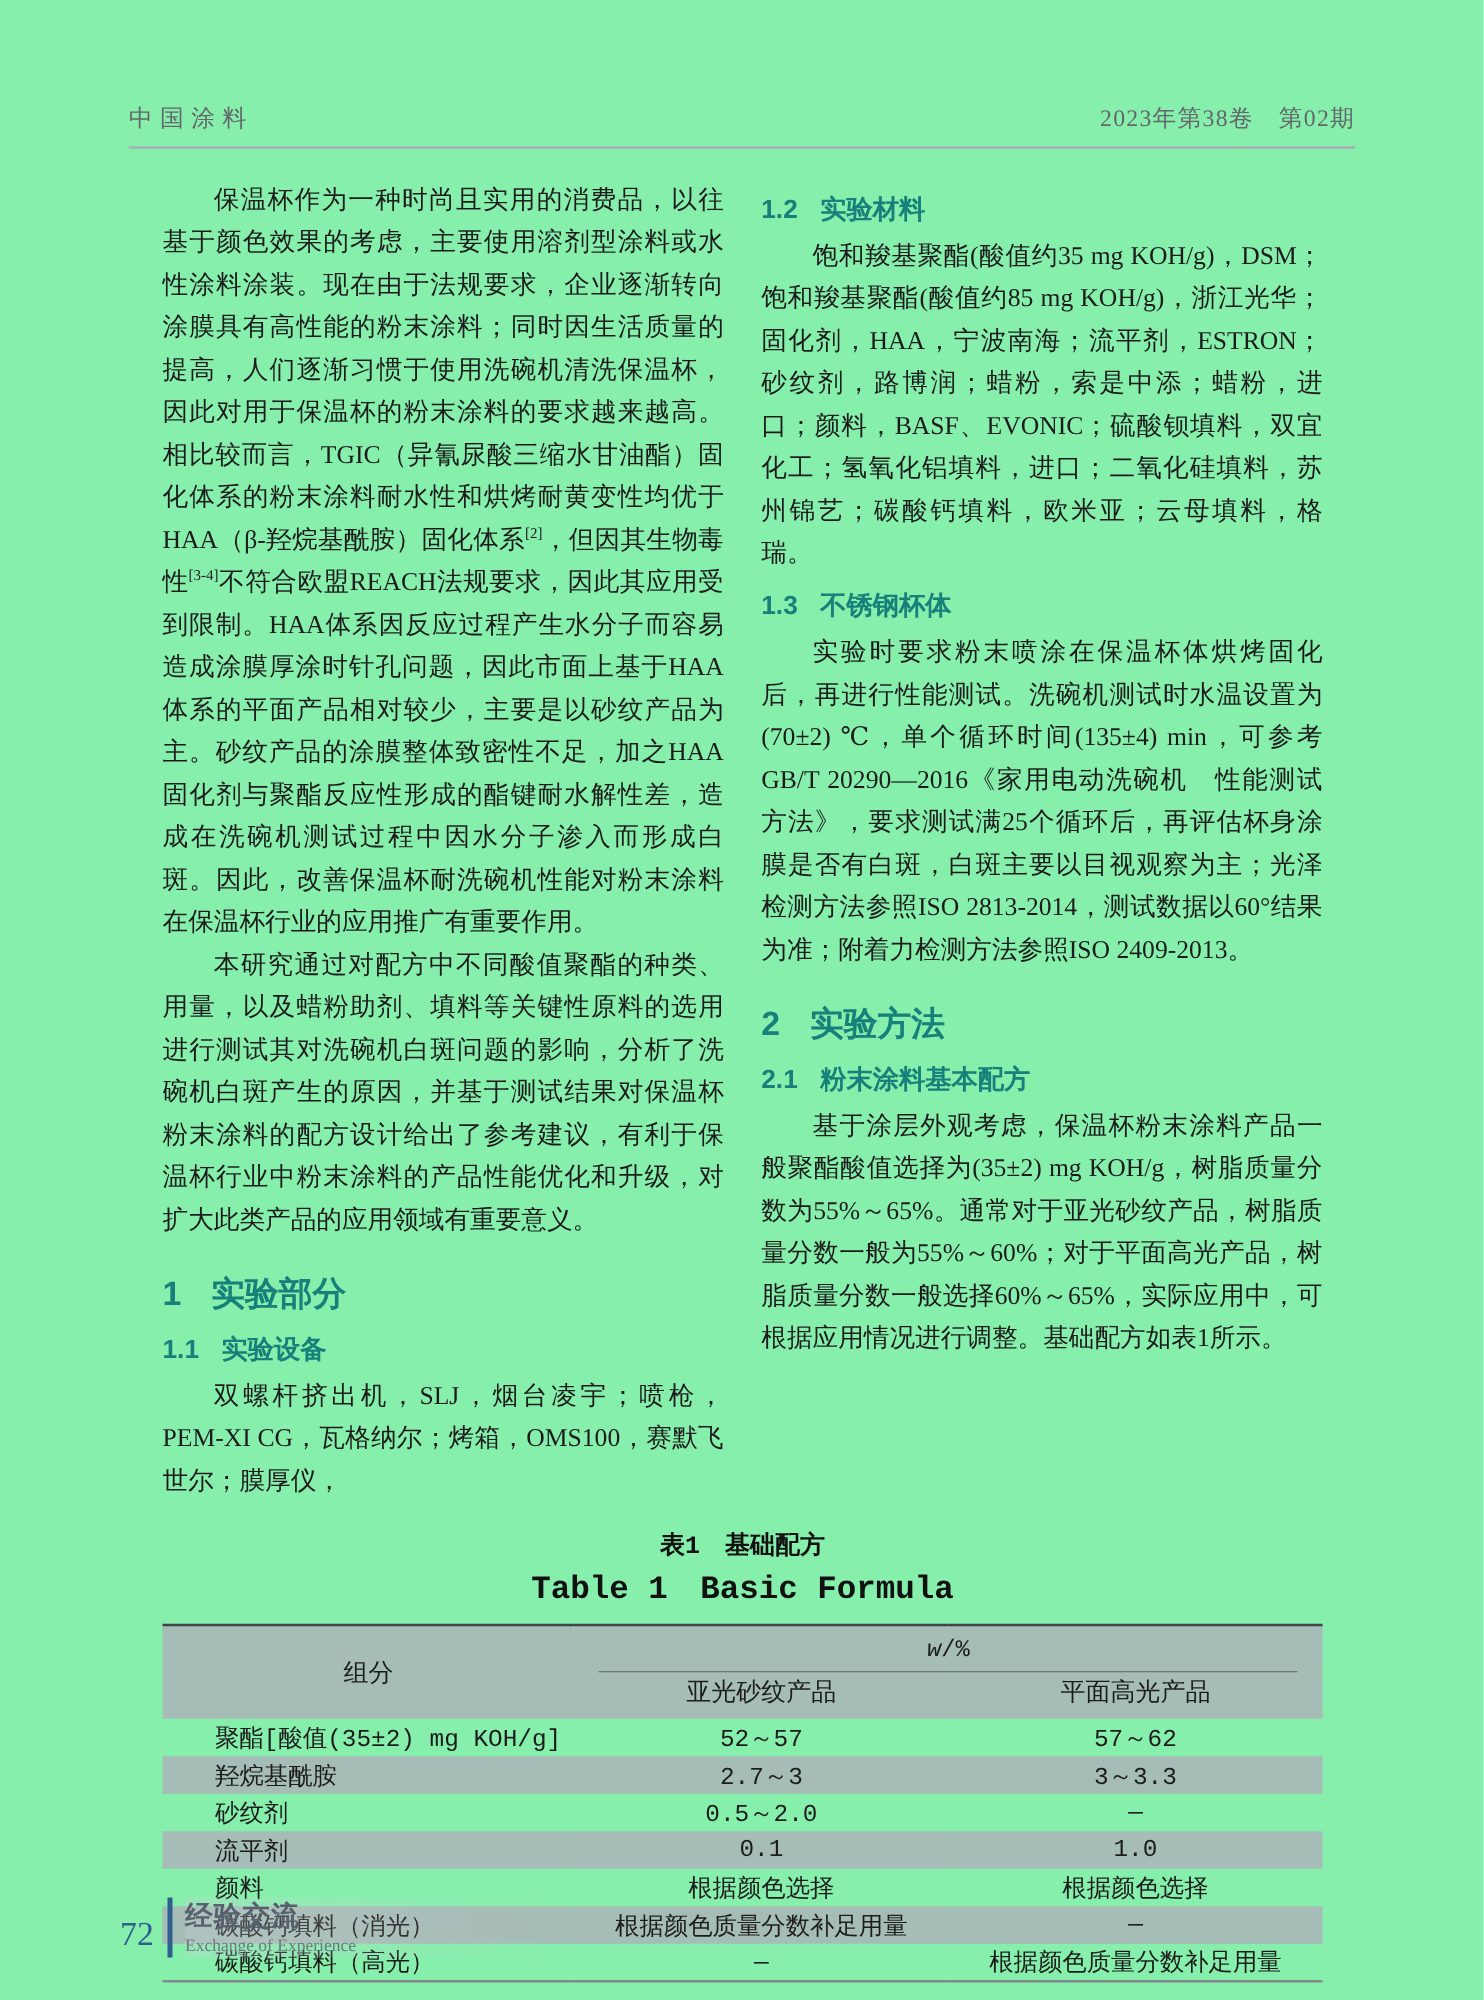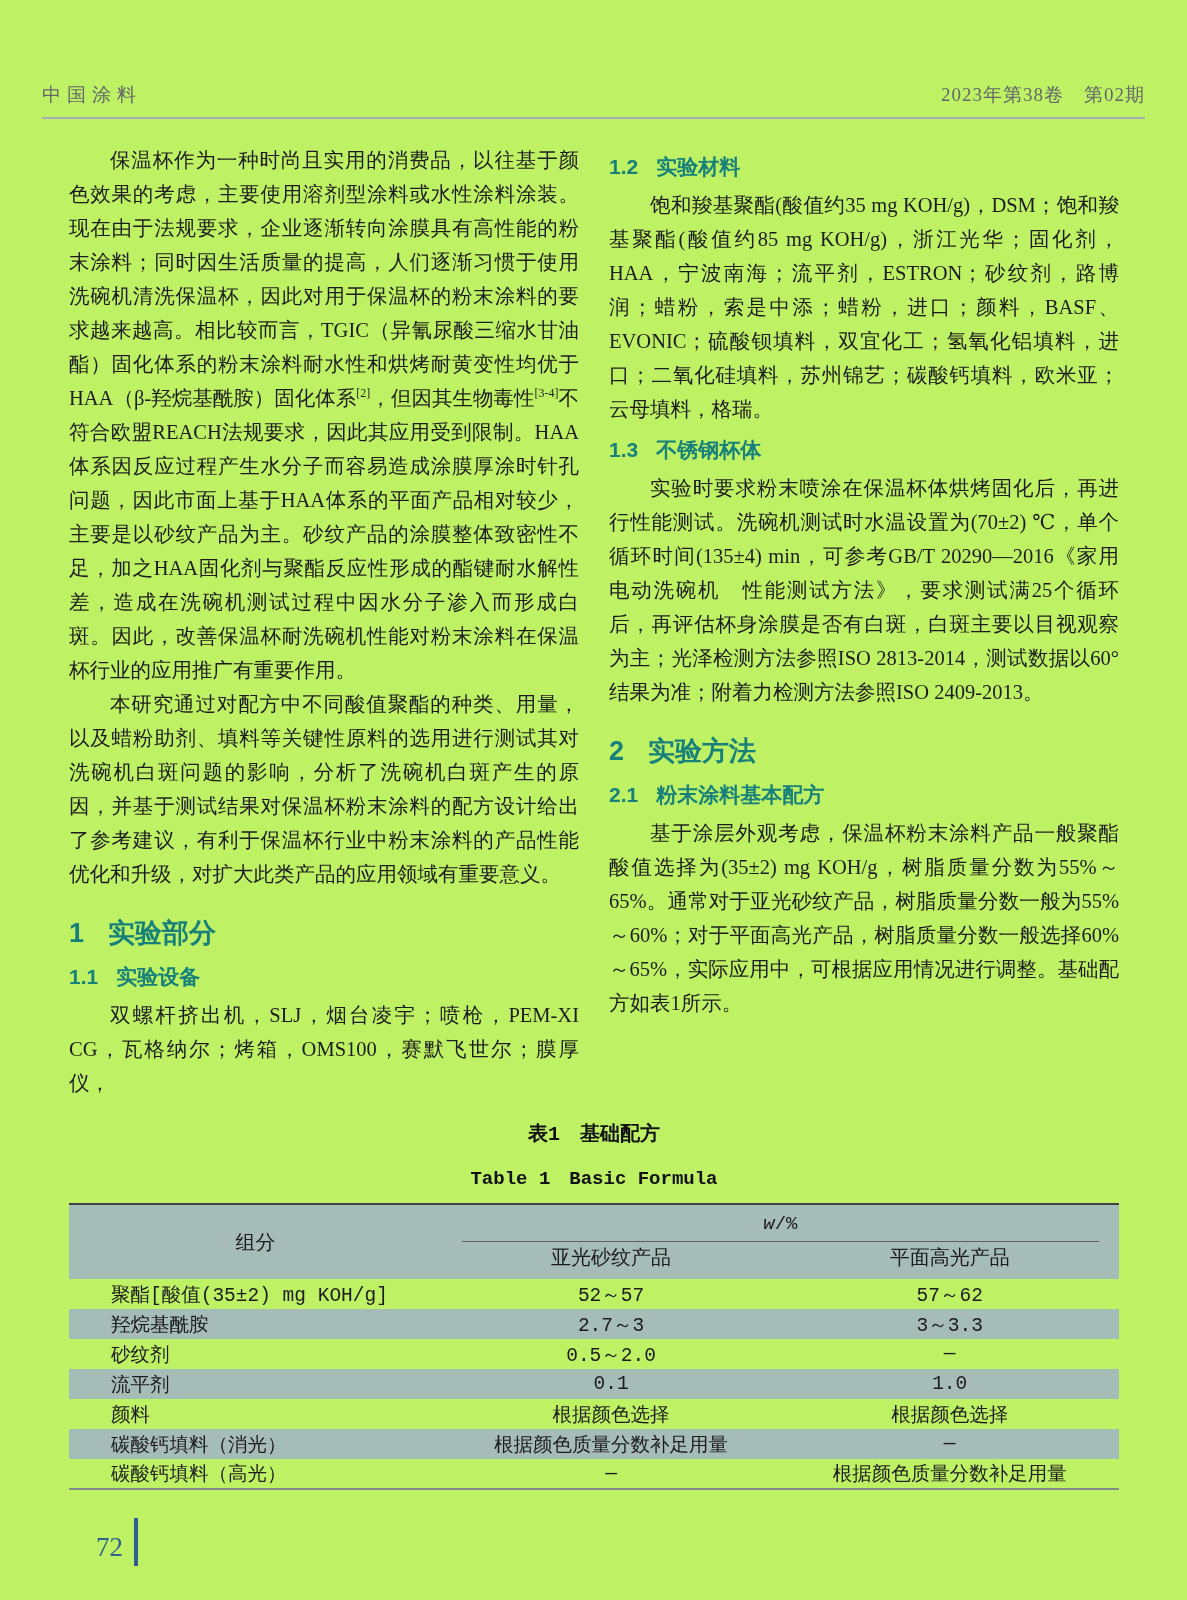--- a/index.html
+++ b/index.html
@@ -1,22 +1,22 @@
 <!DOCTYPE html>
 <html lang="zh"><head>
 <meta charset="utf-8">
 <style>
   * { margin:0; padding:0; box-sizing:border-box; }
   body { background:#ffffff; }
   .page {
     position:relative;
     width:1187px; height:1600px;
     margin:0 auto;
-    background:#bef264;
-    padding:82px 42px 0;
+    background:#86efac;
+    padding:82px 103px 0;
     font-family:"Liberation Serif","DejaVu Serif",serif;
     color:#1c1c1c;
     overflow:hidden;
   }
   
   .running-head {
     display:flex; justify-content:space-between; align-items:flex-end;
     padding-bottom:9px;
     border-bottom:2px solid #a9aeb2;
     color:#63676b;
@@ -50,21 +50,21 @@
     display:flex; align-items:baseline; gap:18px;
     font-family:"Liberation Sans","DejaVu Sans",sans-serif;
     font-weight:bold; font-size:21px;
     color:#17807a;
     margin:10px 0 7px;
   }
 
   
   .table-block { margin-top:20px;font-family:Liberation Mono, monospace; }
   .tbl-title-zh { text-align:center; font-weight:bold; font-size:20px; color:#111; }
-  .tbl-title-en { text-align:center; font-weight:bold; font-size:19px; color:#111; margin-top:18px; margin-bottom:12px; }
+  .tbl-title-en { text-align:center; font-weight:bold; font-size:26px; color:#111; margin-top:3px; margin-bottom:12px; }
   table.formula {
     width:100%;
     border-collapse:collapse;
     font-size:19.5px;
     color:#1c1c1c;
     border-top:2px solid #3d4346;
     border-bottom:2px solid #83898d;
   }
   table.formula th, table.formula td { font-weight:normal; }
   thead tr { background:#a6bcb6; }
@@ -211,15 +211,19 @@
           </tr>
         </tbody>
       </table>
     </div>
 
   </div>
 
   <div class="footer">
     <span class="pageno">72</span>
     <span class="vbar"></span>
+    <div class="col-label">
+      <span class="zh">经验交流</span>
+      <span class="en">Exchange of Experience</span>
+    </div>
   </div>
 
 </div>
 
 </body></html>

